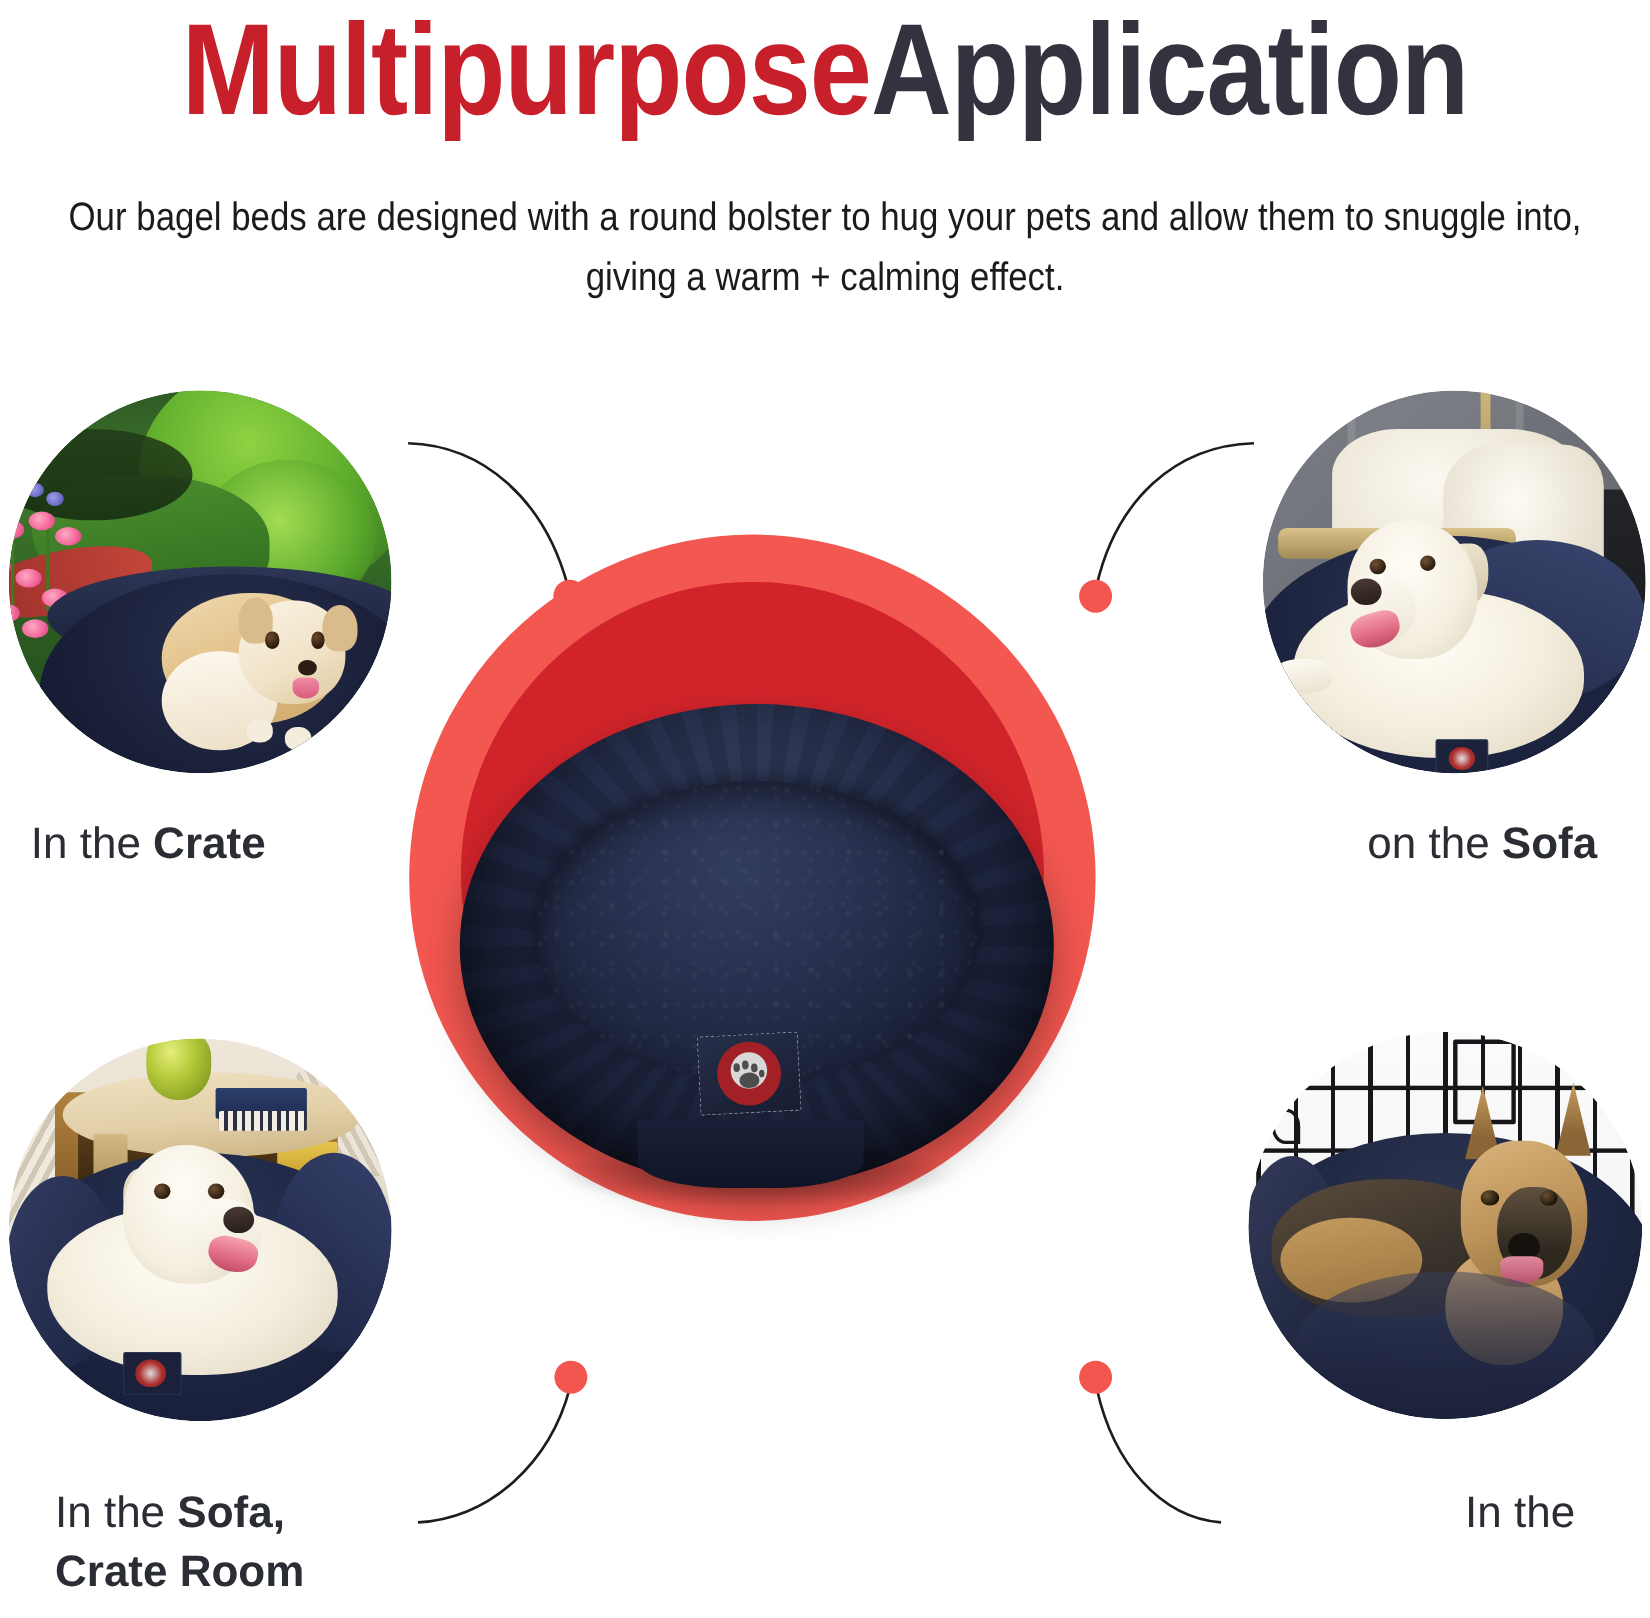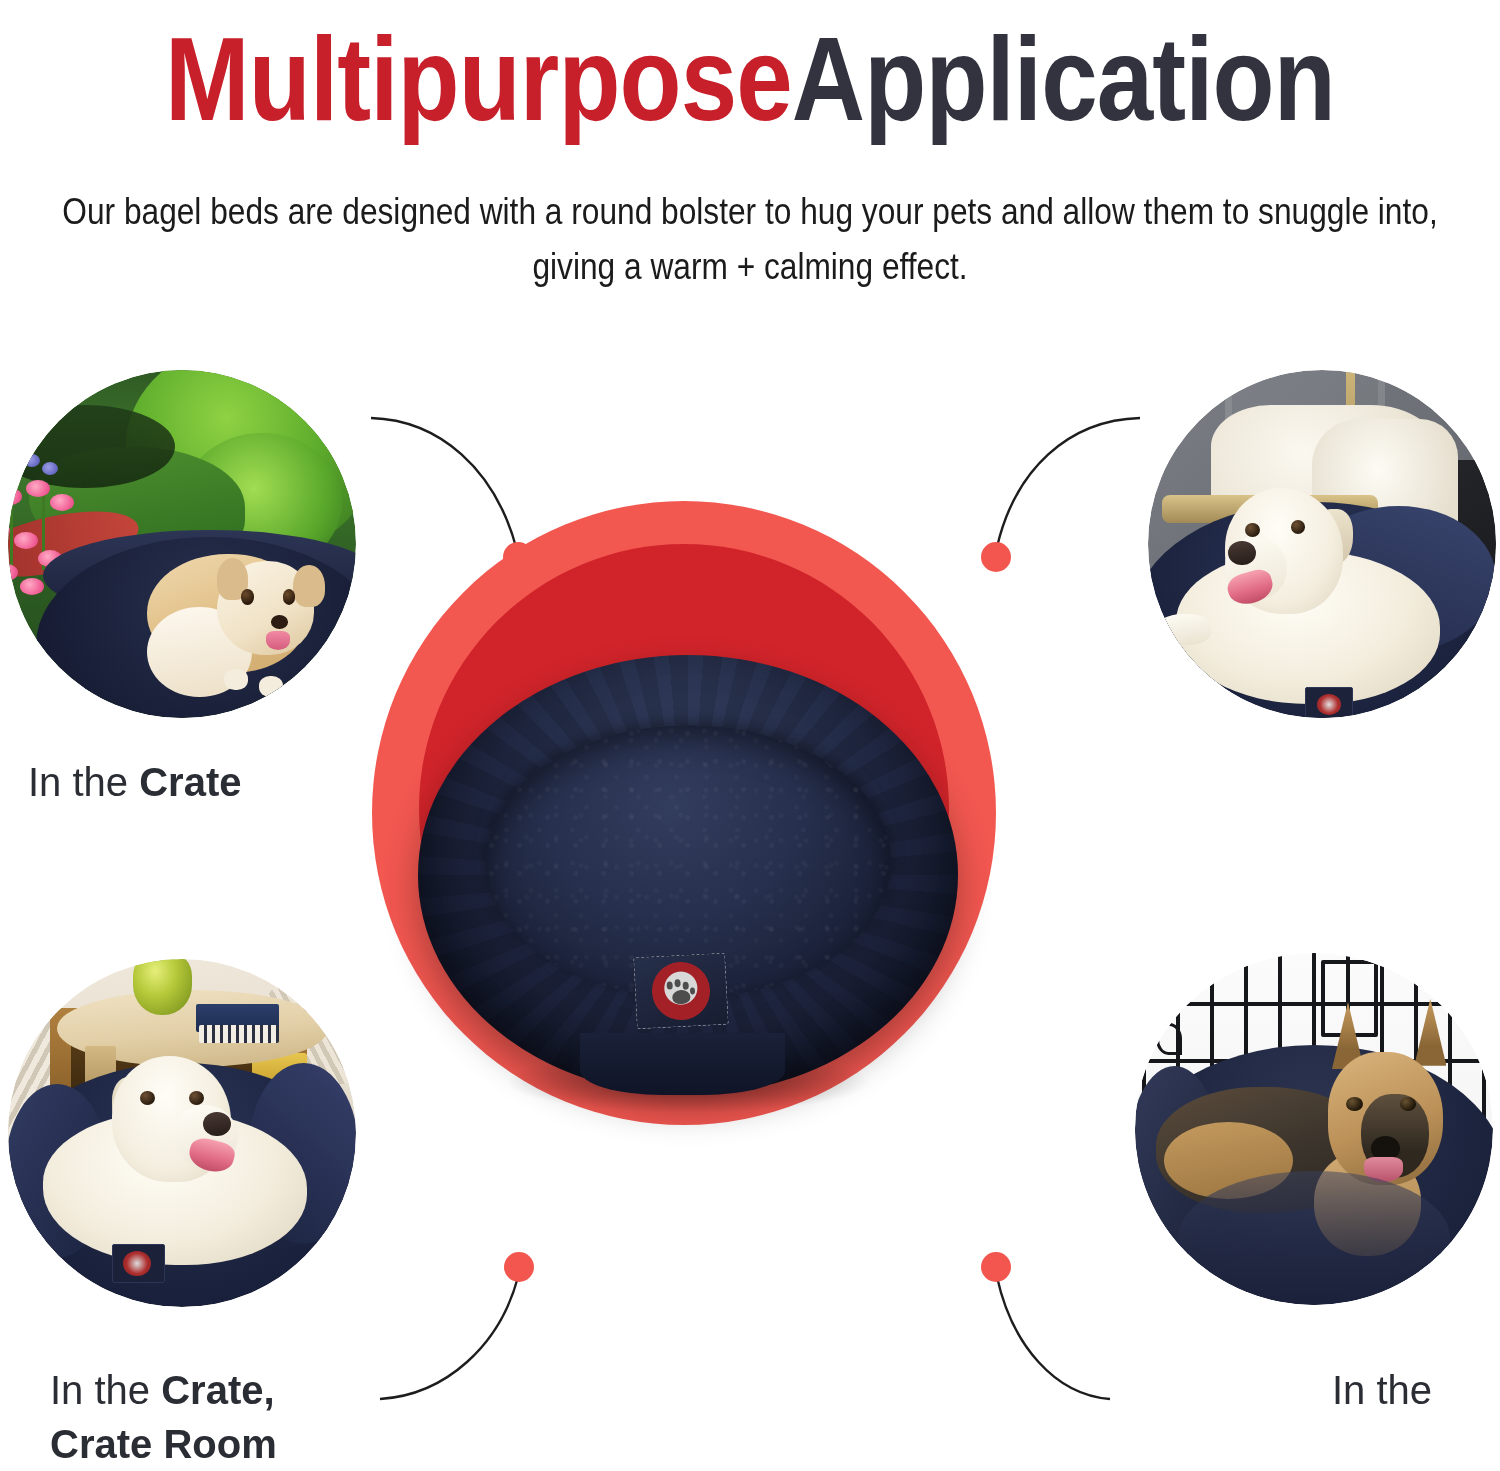--- a/index.html
+++ b/index.html
@@ -11,21 +11,20 @@
     background: #ffffff;
     font-family: "Liberation Sans", sans-serif;
     overflow: hidden;
   }
 
   #page {
     position: relative;
     width: 1500px;
     height: 1220px;
     background: #ffffff;
-    margin-top: 15px;
   }
 
   
   .headline {
     position: absolute;
     top: 4px;
     left: 0;
     width: 1500px;
     text-align: center;
     white-space: nowrap;
@@ -530,23 +529,26 @@
       <div class="paw-pad paw-t2"></div>
       <div class="paw-pad paw-t3"></div>
       <div class="paw-pad paw-t4"></div>
     </div>
   </div>
 
   <div class="caption" id="cap-garden">
     <span>In the </span><b>Crate</b>
   </div>
 
+  <div class="caption" id="cap-sofa">
+    <span>on the </span><b>Sofa</b>
+  </div>
 
   <div class="caption" id="cap-room">
-    <div><span>In the </span><b>Crate,</b></div>
+    <div><span>In the </span><b>Sofa,</b></div>
     <div><b>Crate Room</b></div>
   </div>
 
   <div class="caption" id="cap-crate">
     <div><span>In the</span></div>
   </div>
 
 </div>
 
 </body></html>

